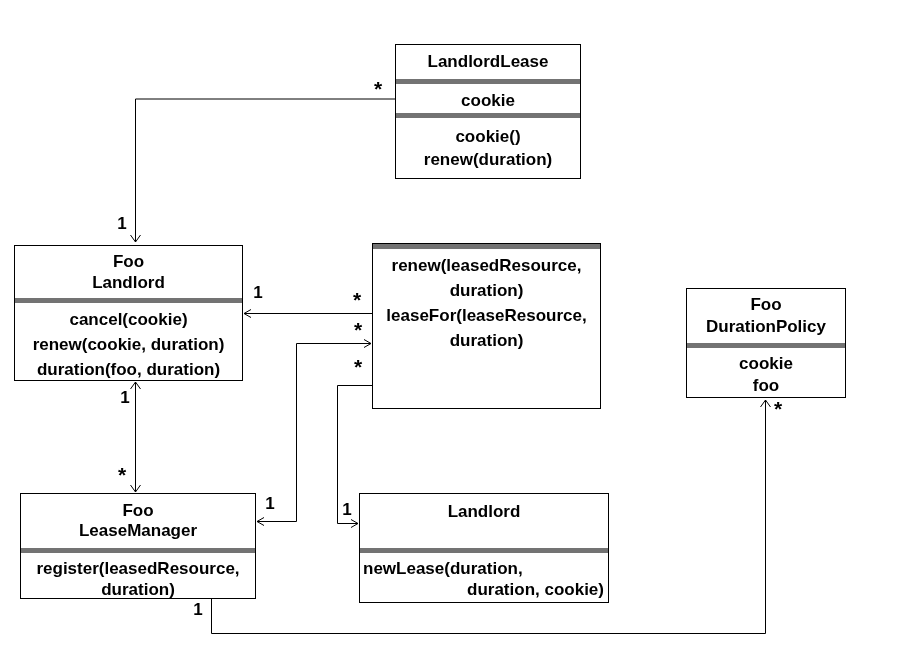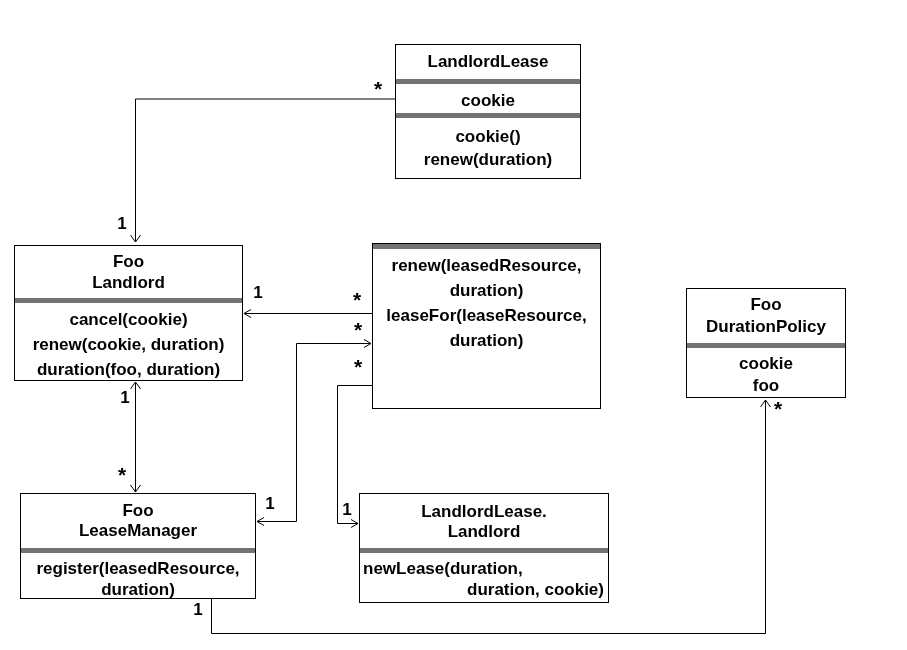--- a/index.html
+++ b/index.html
@@ -170,21 +170,20 @@
       <div class="tline">LeaseManager</div>
     </div>
     <div class="cmp c2">
       <div class="tline">register(leasedResource,</div>
       <div class="tline">duration)</div>
     </div>
   </div>
 
   <div class="cls" id="box-factory">
     <div class="cmp first c1">
-      <div class="tline">LandlordLease.</div>
       <div class="tline">Landlord</div>
     </div>
     <div class="cmp c2">
       <div class="tline al">newLease(duration,</div>
       <div class="tline ar">duration, cookie)</div>
     </div>
   </div>
 
   <div class="mult star" id="m-a-star">*</div>
   <div class="mult" id="m-a-one">1</div>

